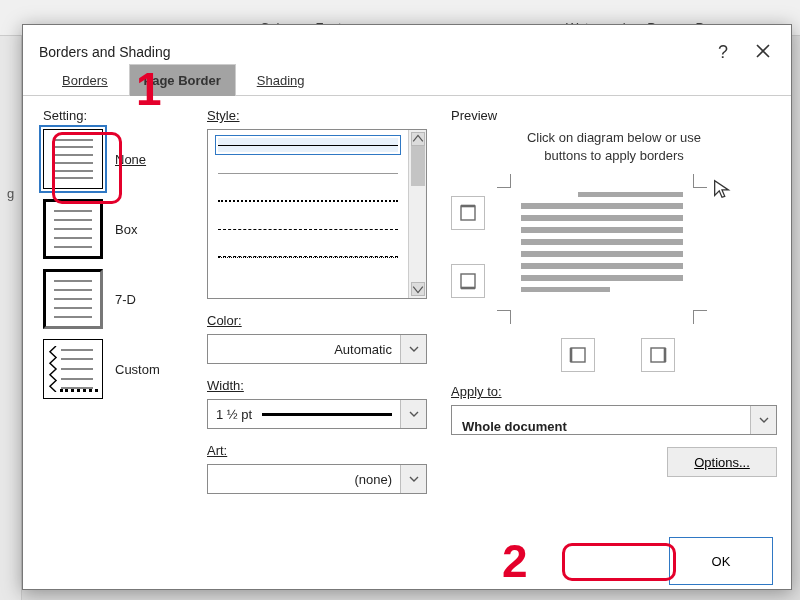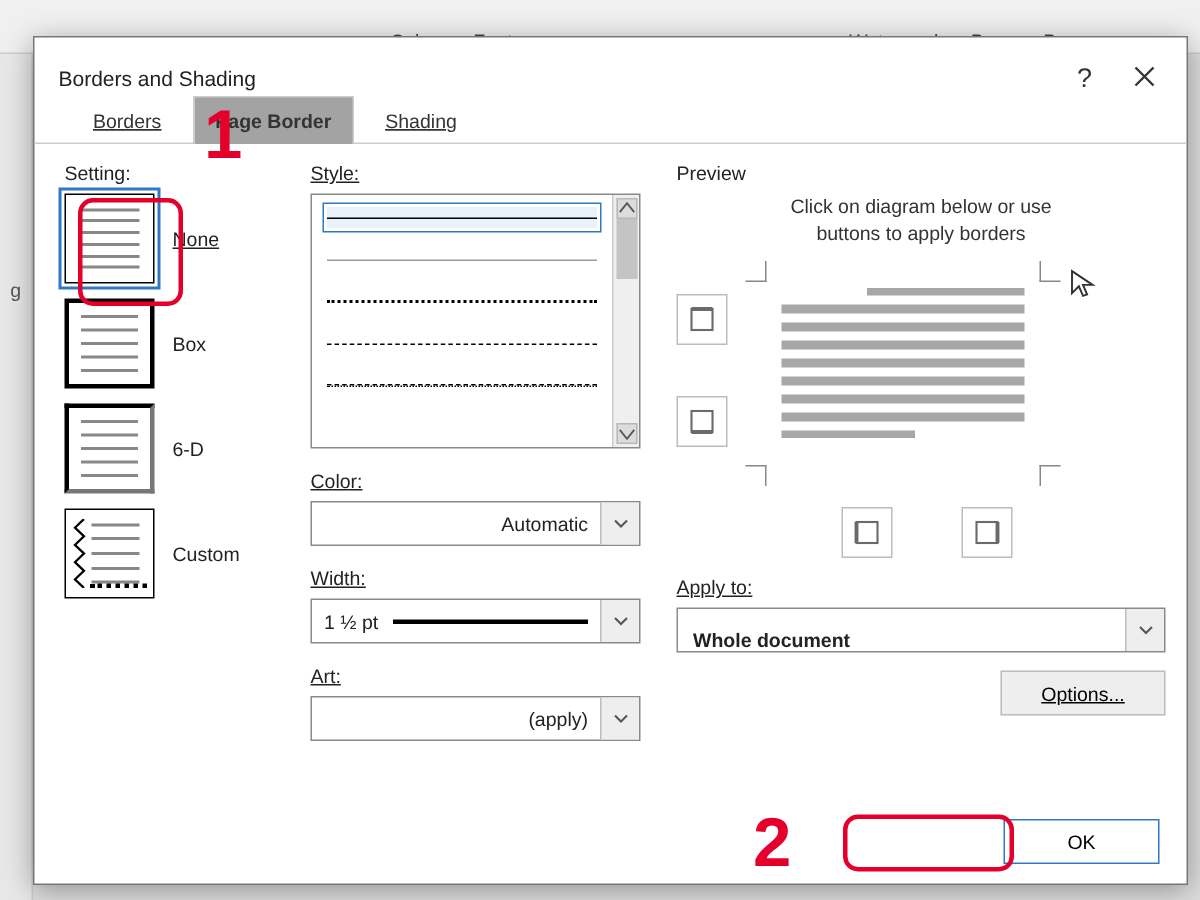--- a/index.html
+++ b/index.html
@@ -83,21 +83,21 @@
   .pv-bottom-btns { display:flex; gap:46px; margin:14px 0 0 110px;}
 
   .apply-row { margin-top:12px;}
   .apply-combo { height:30px; border:1px solid #8a8a8a; display:flex; align-items:flex-end;font-weight:bold;}
   .apply-combo .body { flex:1; padding:0 10px;}
   .apply-combo .cb-btn{ width:26px; height:100%; border-left:1px solid #bdbdbd; background:#eee; display:flex; align-items:center; justify-content:center;}
 
   .options-btn { margin-top:12px; margin-left:auto; display:block; width:110px; height:30px; background:#eee; border:1px solid #bdbdbd;}
 
   .footer { height:56px; border-top:0; display:flex; justify-content:flex-end; align-items:center; gap:14px; padding-right:18px;}
-  .btn { width:104px; height:30px; background:#eee; border:1px solid #bdbdbd; display:flex; align-items:center; justify-content:center;}
+  .btn { width:104px; height:48px; background:#eee; border:1px solid #bdbdbd; display:flex; align-items:center; justify-content:center;}
   .btn.primary { border:1.5px solid #2f78c4; background:#fff;}
 
   
   .anno-box { position:absolute; border:3px solid #e4002b; border-radius:10px; pointer-events:none;}
   .anno-1 { left:52px; top:132px; width:70px; height:72px;}
   .anno-ok{ left:562px; top:543px; width:114px; height:38px;}
   .anno-num { position:absolute; color:#e4002b; font-size:46px; font-weight:700; font-family:Arial,sans-serif; pointer-events:none;}
   .n1 { left:136px; top:62px;}
   .n2 { left:502px; top:534px;}
 </style>
@@ -168,21 +168,21 @@
         <div class="setting-item">
           <div class="setting-thumb thumb-3d">
               <div class="thumb-lines">
                 <span></span>
                 <span></span>
                 <span></span>
                 <span></span>
                 <span></span>
               </div>
             </div>
-          <span>6-D</span>
+          <span>7-D</span>
         </div>
         <div class="setting-item">
           <div class="setting-thumb thumb-custom">
             <div class="zig"><svg viewBox="0 0 10 40" preserveAspectRatio="none">
                   <path d="M8 0 L2 5 L8 10 L2 15 L8 20 L2 25 L8 30 L2 35 L8 40" fill="none" stroke="#000" stroke-width="1.4"></path>
                 </svg></div>
             <div class="dots"></div>
             <div class="thumb-lines" style="margin-left:8px;width:55%">
                 <span></span>
                 <span></span>
@@ -254,21 +254,21 @@
         <div class="cb-btn chev-down">
             <svg viewBox="0 0 10 10">
               <path d="M1 3 L5 7 L9 3" fill="none" stroke="#555" stroke-width="1.4"></path>
             </svg>
           </div>
       </div>
 
       <h4 class="section" style="margin-top:14px"><span class="uline">Art:</span></h4>
       <div class="combo">
         <div class="cb-body">
-            <span>(apply)</span>
+            <span>(none)</span>
           </div>
         <div class="cb-btn chev-down">
             <svg viewBox="0 0 10 10">
               <path d="M1 3 L5 7 L9 3" fill="none" stroke="#555" stroke-width="1.4"></path>
             </svg>
           </div>
       </div>
     </div>
 
     <div class="col-preview">

